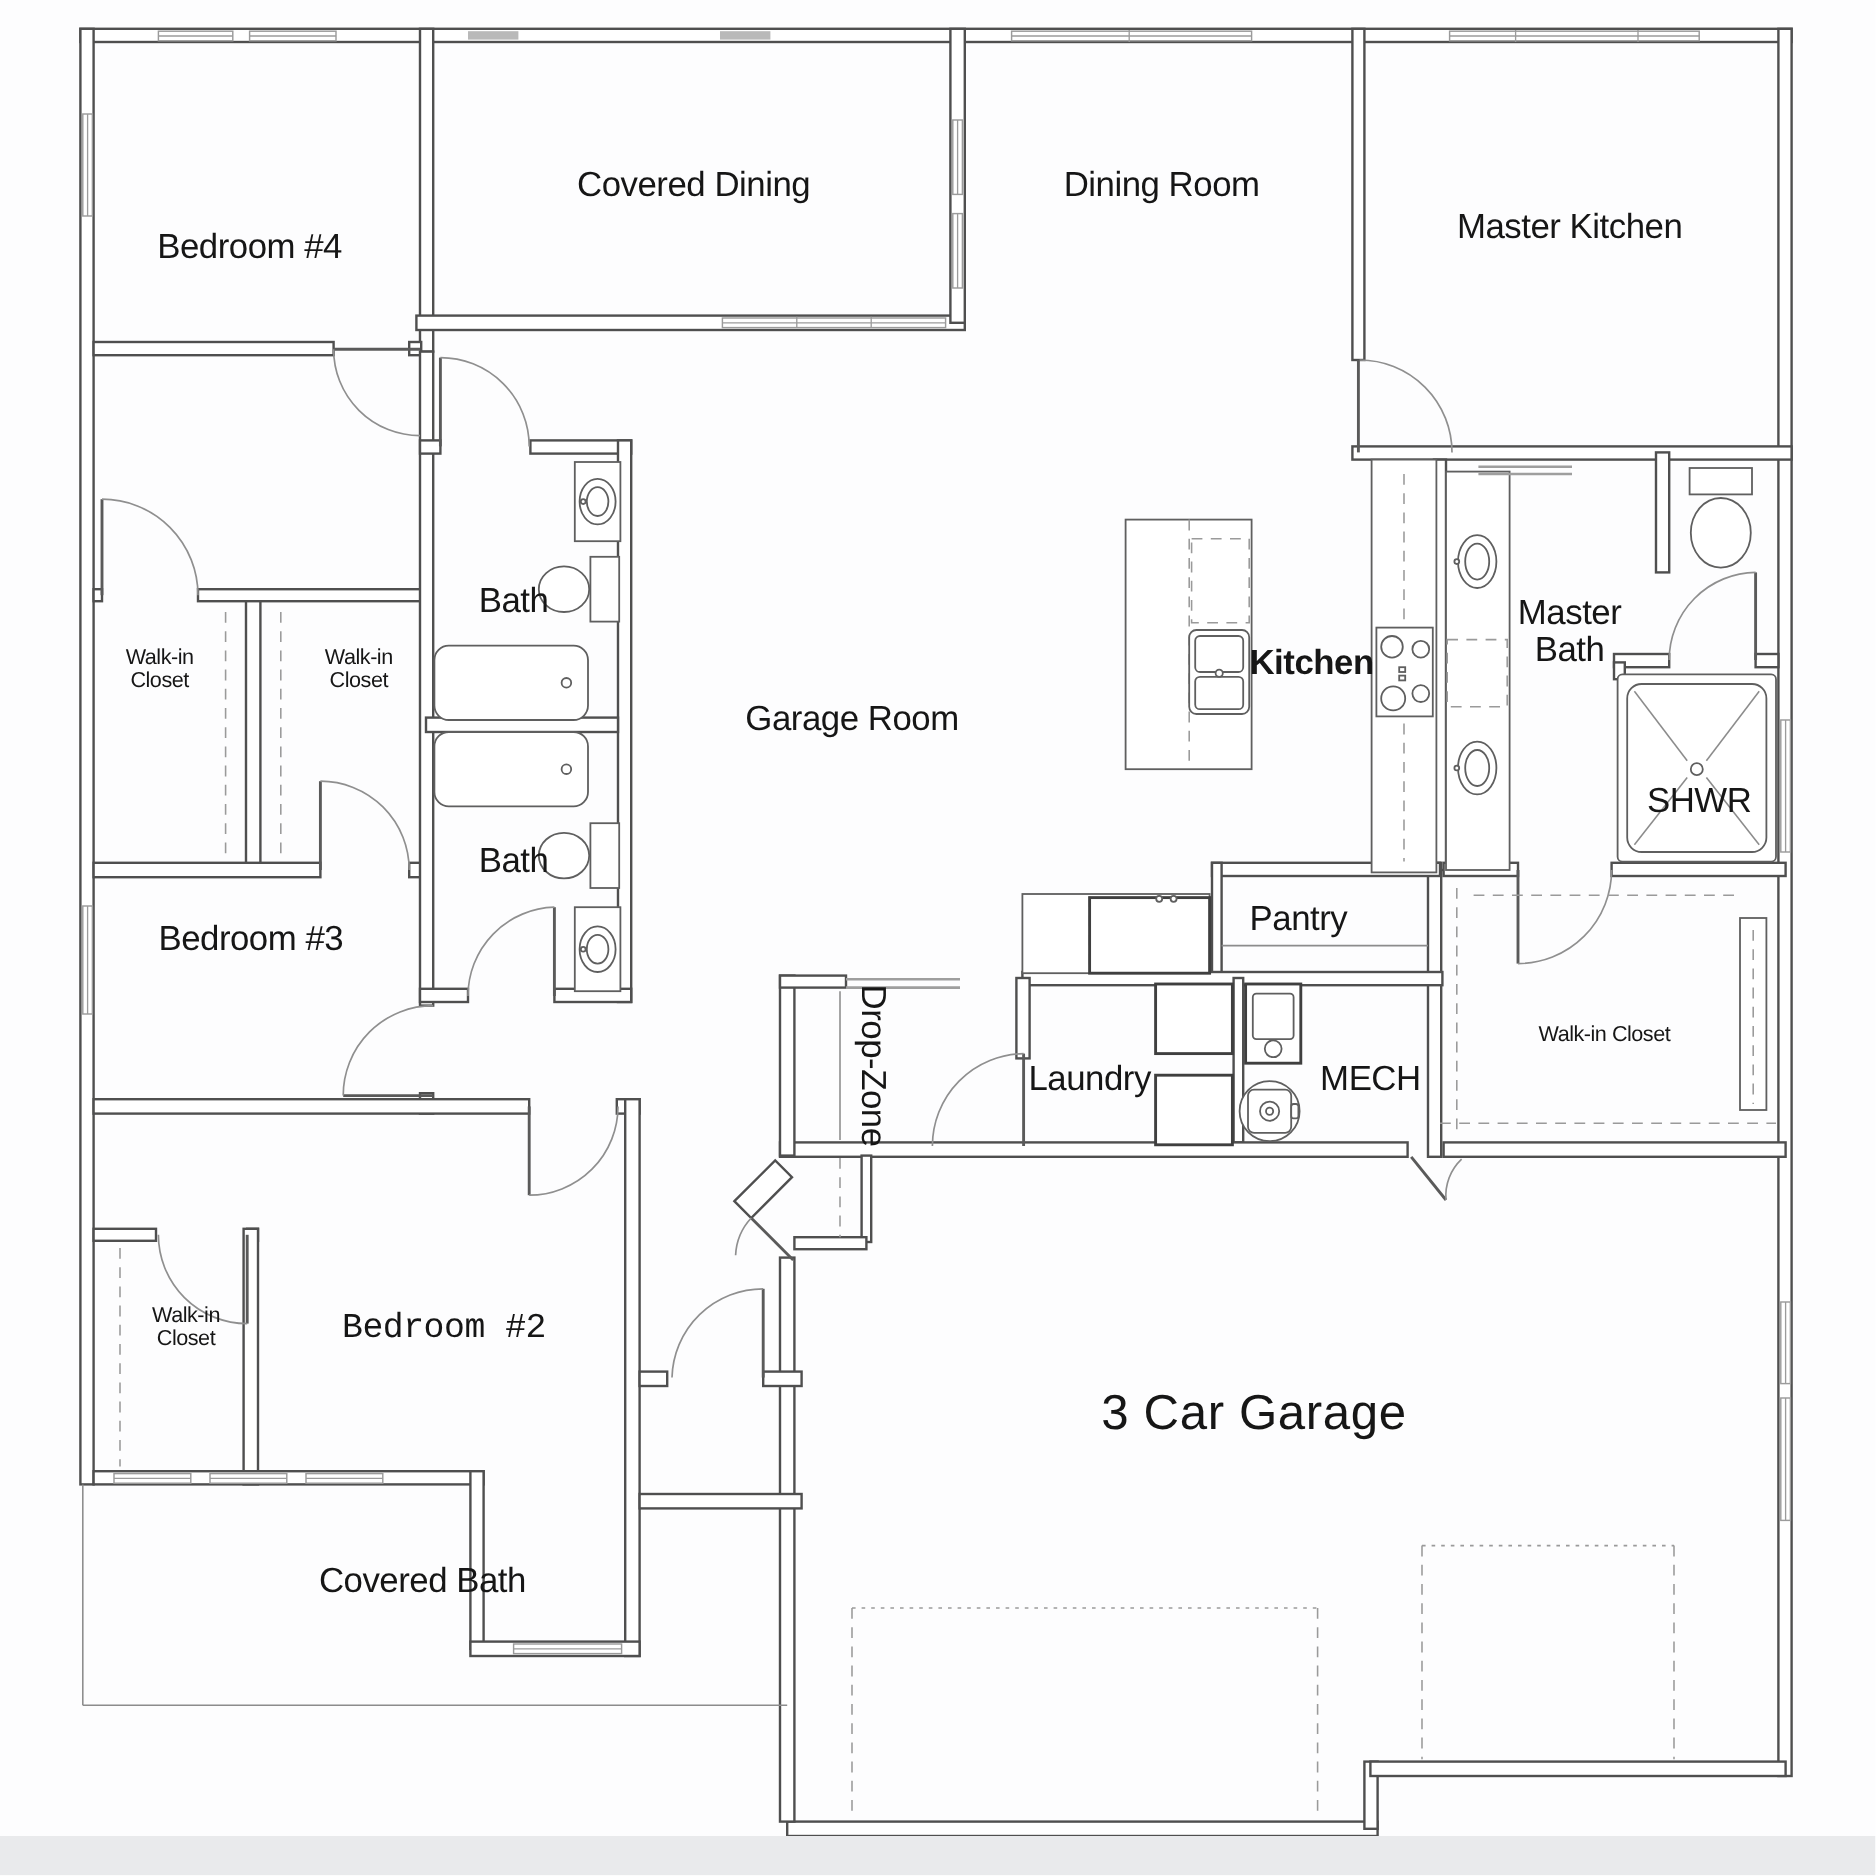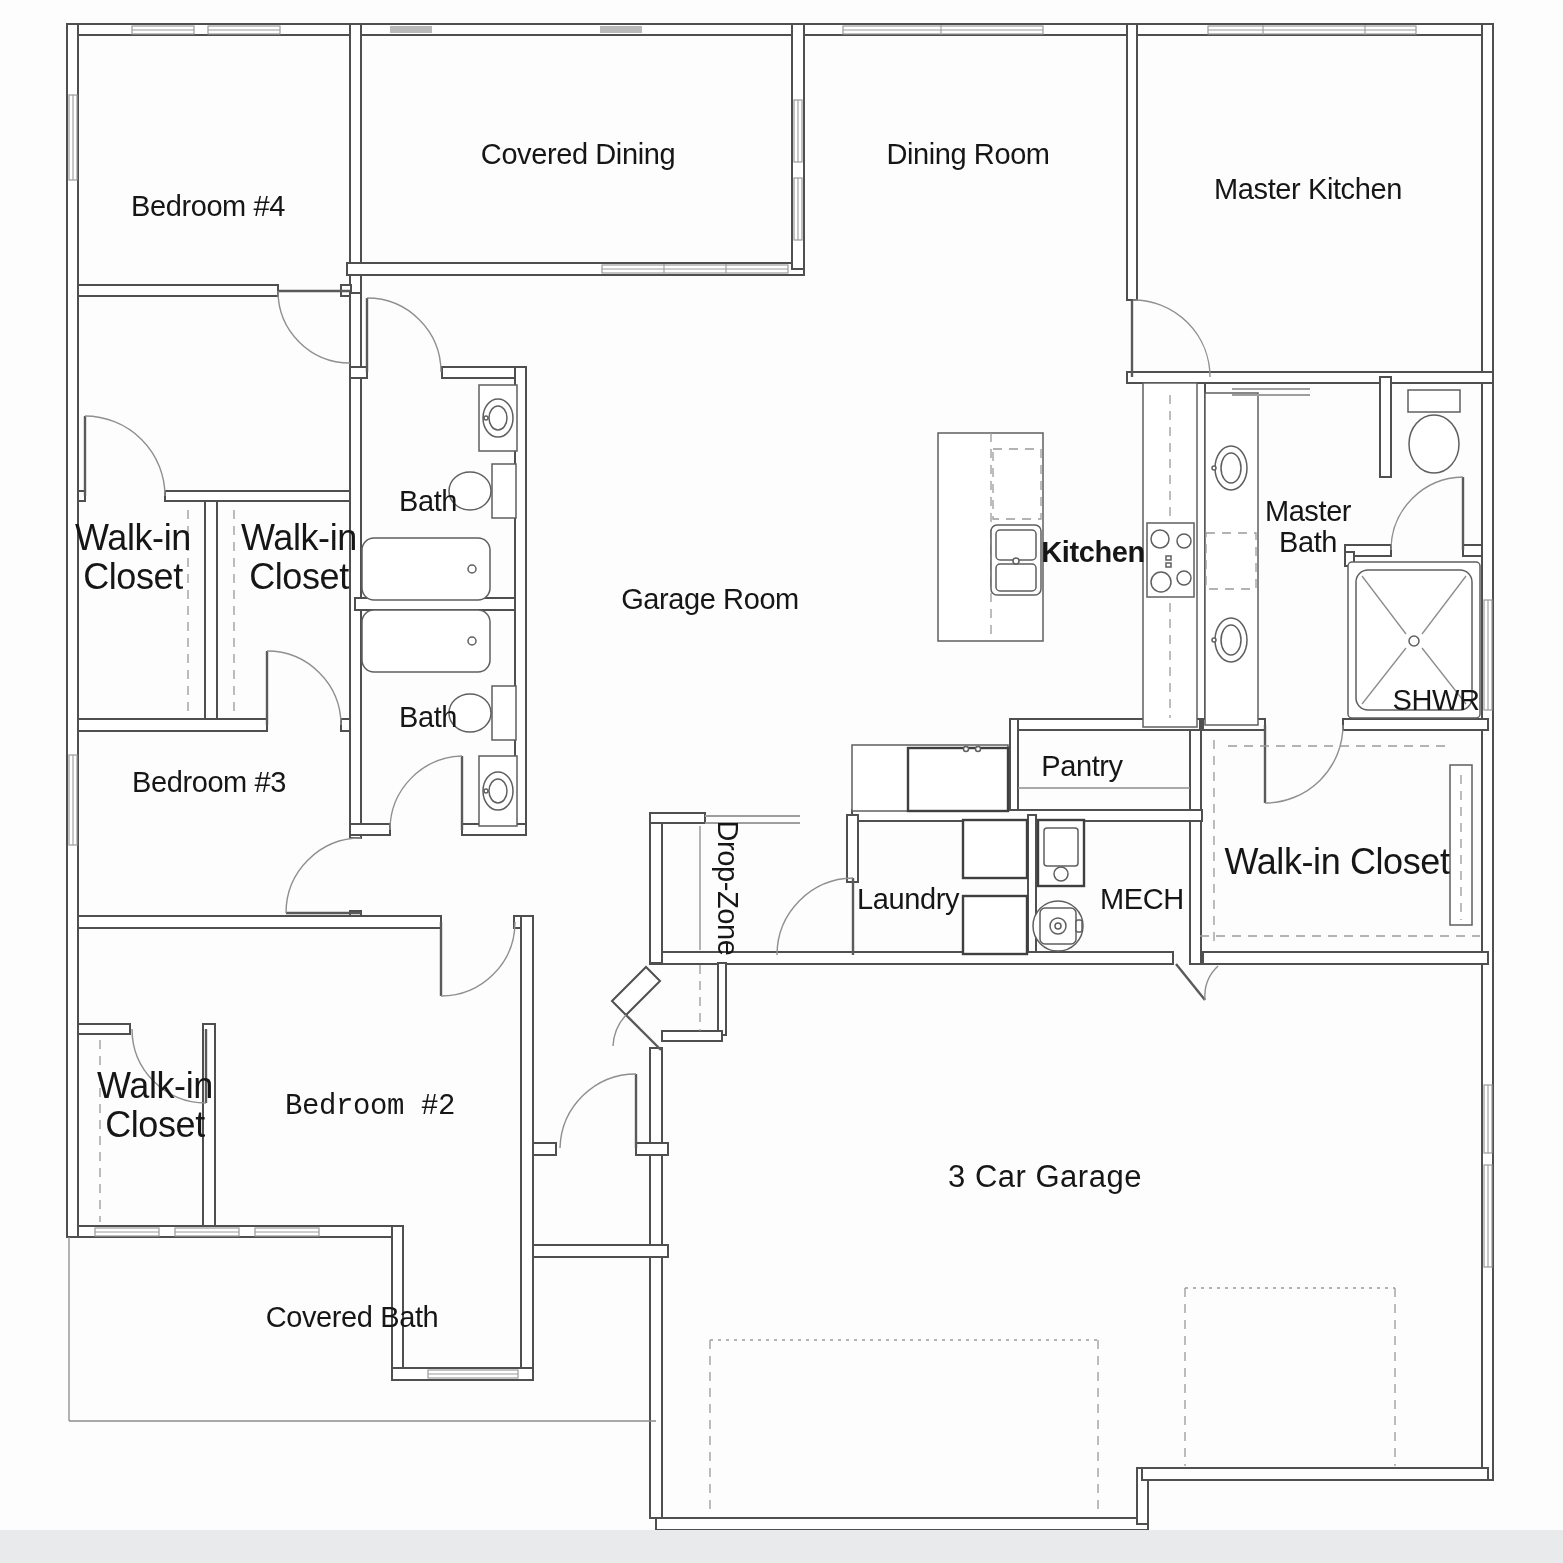--- a/index.html
+++ b/index.html
@@ -2,35 +2,35 @@
 <html><head>
 <meta charset="utf-8">
 <style>
   html,body{margin:0;padding:0;background:#ffffff;}
   #canvas{position:relative;width:1563px;height:1563px;background:#fdfdfe;overflow:hidden;
           font-family:"Liberation Sans",sans-serif;}
   #plan-svg{position:absolute;left:0;top:0;}
   .lbl{position:absolute;transform:translate(-50%,-50%);
        font:400 29px/1.08 "Liberation Sans",sans-serif;color:#161616;
        text-align:center;letter-spacing:-0.4px;white-space:pre-line;}
-  .lbl.small{font-size:36px;}
-  #lbl-garage{font-size:31px;letter-spacing:0.5px;}
+  .lbl.small{font-size:18px;}
+  #lbl-garage{font-size:41px;letter-spacing:0.5px;}
   #lbl-drop-zone{transform:translate(-50%,-50%) rotate(90deg);}
   
   #lbl-bedroom4{left:208px;top:207px;}
   #lbl-patio{left:578px;top:155px;}
   #lbl-dining{left:968px;top:155px;}
   #lbl-master-bedroom{left:1308px;top:190px;}
   #lbl-bath-upper{left:428px;top:502px;}
   #lbl-wic-b4{left:133px;top:558px;}
   #lbl-wic-b3{left:299px;top:558px;}
   #lbl-kitchen{left:1093px;top:553px;font-weight:bold;}
   #lbl-master-bath{left:1308px;top:527px;}
   #lbl-living{left:710px;top:600px;}
-  #lbl-shwr{left:1416px;top:701px;margin-left:20px;}
+  #lbl-shwr{left:1416px;top:668px;}
   #lbl-bath-lower{left:428px;top:718px;}
   #lbl-bedroom3{left:209px;top:783px;}
   #lbl-pantry{left:1082px;top:767px;}
   #lbl-drop-zone{left:727px;top:888px;}
   #lbl-laundry{left:908px;top:900px;}
   #lbl-mech{left:1142px;top:900px;}
   #lbl-wic-master{left:1337px;top:862px;}
   #lbl-wic-b2{left:155px;top:1106px;}
   #lbl-bedroom2{left:370px;top:1107px;font-family:Liberation Mono, monospace;}
   #lbl-garage{left:1045px;top:1177px;}

